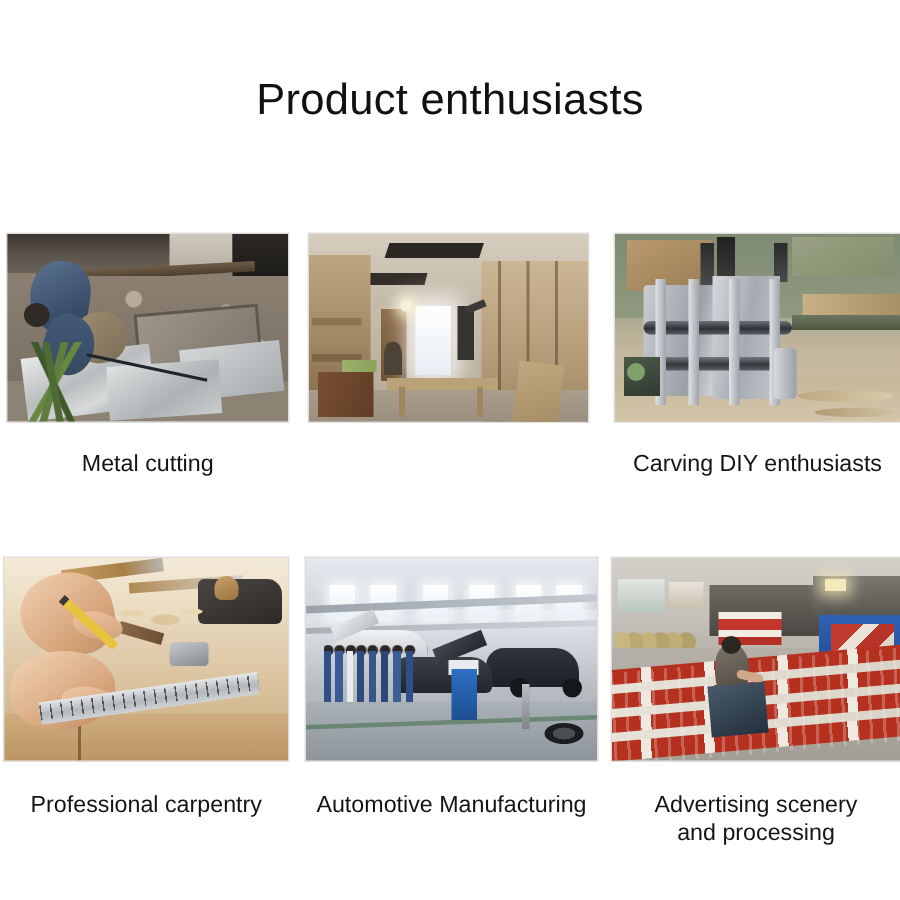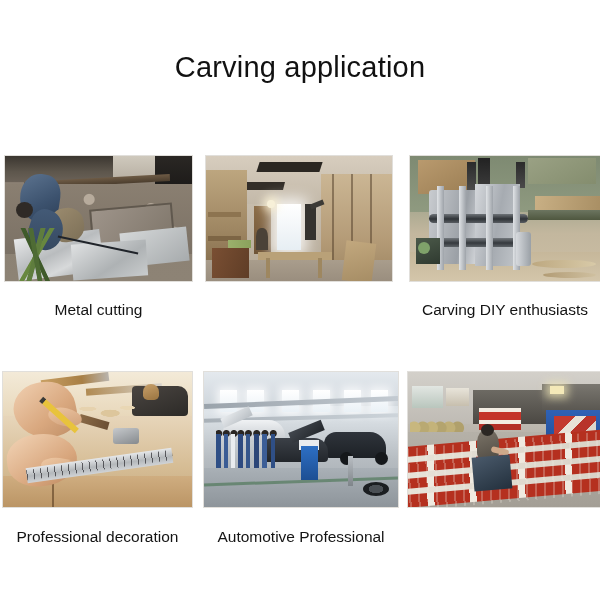--- a/index.html
+++ b/index.html
@@ -628,21 +628,21 @@
     left:34%; top:84px; width:20%; height:34px;
     background: linear-gradient(160deg,#4a5a6b,#23303d);
     transform: rotate(-5deg);
   }
 </style>
 </head>
 <body>
 
 <div id="page">
 
-  <div class="page-title">Carving application</div>
+  <div class="page-title">Product enthusiasts</div>
 
   <div class="gallery-row" id="row-1">
 
     <div class="gallery-cell" id="cell-1">
       <div class="photo p1">
         <div class="layer wall"></div>
         <div class="layer wall2"></div>
         <div class="layer wall3"></div>
         <div class="layer beam"></div>
         <div class="layer rubble"></div>
@@ -733,21 +733,21 @@
         <div class="layer board"></div>
         <div class="layer board-seam"></div>
         <div class="layer hand-top"></div>
         <div class="layer finger-top"></div>
         <div class="layer pencil"></div>
         <div class="layer hand-bottom"></div>
         <div class="layer finger-bottom"></div>
         <div class="layer ruler"></div>
         <div class="layer ruler-ticks"></div>
       </div>
-      <div class="caption">Professional decoration</div>
+      <div class="caption">Professional carpentry</div>
     </div>
 
     <div class="gallery-cell" id="cell-5">
       <div class="photo p5">
         <div class="layer roof"></div>
         <div class="layer win w1"></div>
         <div class="layer win w2"></div>
         <div class="layer win w3"></div>
         <div class="layer win w4"></div>
         <div class="layer win w5"></div>
@@ -763,21 +763,21 @@
         <div class="layer wheel2"></div>
         <div class="layer car2"></div>
         <div class="layer hood2"></div>
         <div class="layer heads"></div>
         <div class="layer workers"></div>
         <div class="layer aligner-top"></div>
         <div class="layer aligner"></div>
         <div class="layer jack"></div>
         <div class="layer tire"></div>
       </div>
-      <div class="caption">Automotive Professional</div>
+      <div class="caption">Automotive Manufacturing</div>
     </div>
 
     <div class="gallery-cell" id="cell-6">
       <div class="photo p6">
         <div class="layer backwall"></div>
         <div class="layer posterboard"></div>
         <div class="layer poster2"></div>
         <div class="layer machine"></div>
         <div class="layer machine-r"></div>
         <div class="layer lamp"></div>
@@ -792,17 +792,19 @@
         <div class="layer strip-white sw2"></div>
         <div class="layer strip s3"></div>
         <div class="layer strip-white sw3"></div>
         <div class="layer strip s4"></div>
         <div class="layer text-rows"></div>
         <div class="layer worker"></div>
         <div class="layer worker-head"></div>
         <div class="layer worker-arm"></div>
         <div class="layer poster-floor"></div>
       </div>
+      <div class="caption">Advertising scenery
+and processing</div>
     </div>
 
   </div>
 
 </div>
 
 </body></html>

